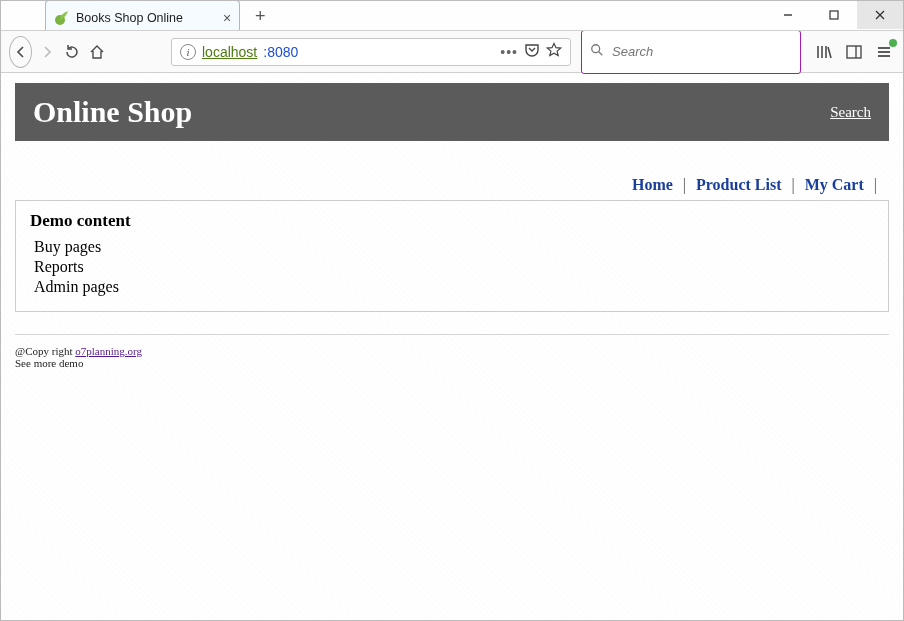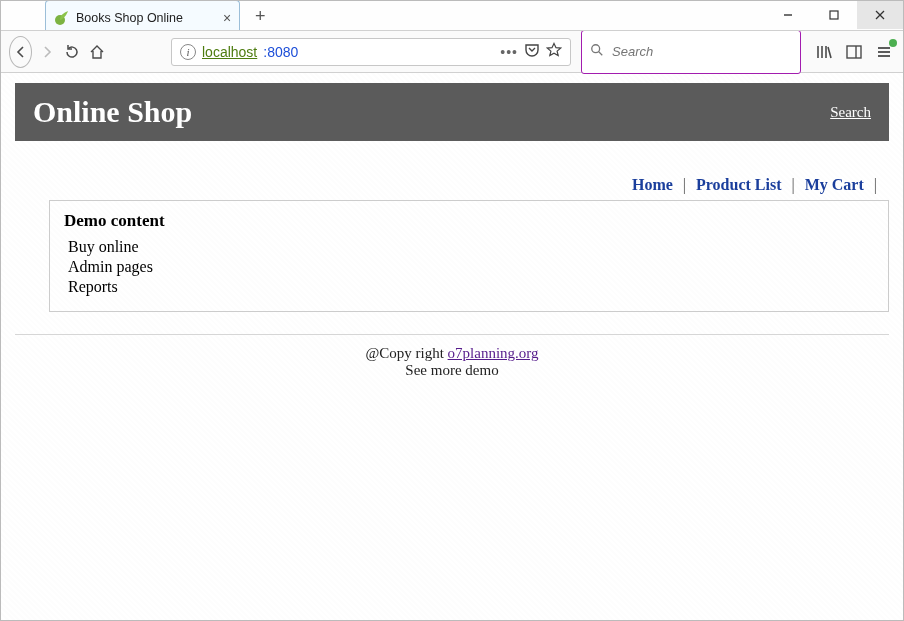--- a/index.html
+++ b/index.html
@@ -140,26 +140,25 @@
     font-size: 16px;
     margin-top: 27px;
   }
   .menubar a { color: #1a3e9c; font-weight: bold; text-decoration: none; }
   .menubar .sep { color: #555; padding: 0 6px; }
   .page-title { font-size: 19px; color: #222; margin: 6px 0 16px 4px; }
   .demo-box {
     border: 1px solid #ccc;
     padding: 10px 14px 14px;
     margin-bottom: 22px;
-    margin-left: 34px;
   }
   .demo-box .demo-hd { font-weight: bold; font-size: 17px; margin-bottom: 6px; }
   .demo-box .demo-item { font-size: 16px; padding: 1px 4px; }
   hr.sep { border: none; border-top: 1px solid #d6d6d6; margin: 0 0 10px; }
-  .footer { text-align: center; font-size: 15px; color: #222; }
+  .footer { text-align: left; font-size: 11px; color: #222; }
   .footer a { color: #551a8b; text-decoration: underline; }
 </style>
 </head>
 <body>
 
 <div class="titlebar">
   <div class="tab">
     <span class="favicon">
       <svg viewBox="0 0 16 16" width="16" height="16">
           <circle cx="6" cy="10" r="5" fill="#7cb342"></circle>
@@ -280,23 +279,23 @@
     <span class="sep">|</span>
     <a href="#">Product List</a>
     <span class="sep">|</span>
     <a href="#">My Cart</a>
     <span class="sep">|</span>
   </div>
 
 
   <div class="demo-box">
     <div class="demo-hd">Demo content</div>
-    <div class="demo-item">Buy online</div>
+    <div class="demo-item">Buy pages</div>
+    <div class="demo-item">Reports</div>
     <div class="demo-item">Admin pages</div>
-    <div class="demo-item">Reports</div>
   </div>
 
   <hr class="sep">
 
   <div class="footer">
     <span>@Copy right </span><a href="#">o7planning.org</a><br>
     <span>See more demo</span>
   </div>
 
 </div>

